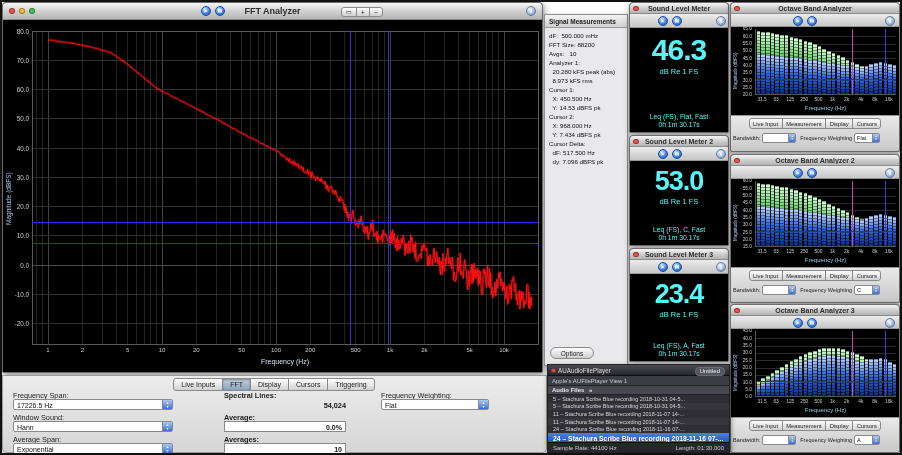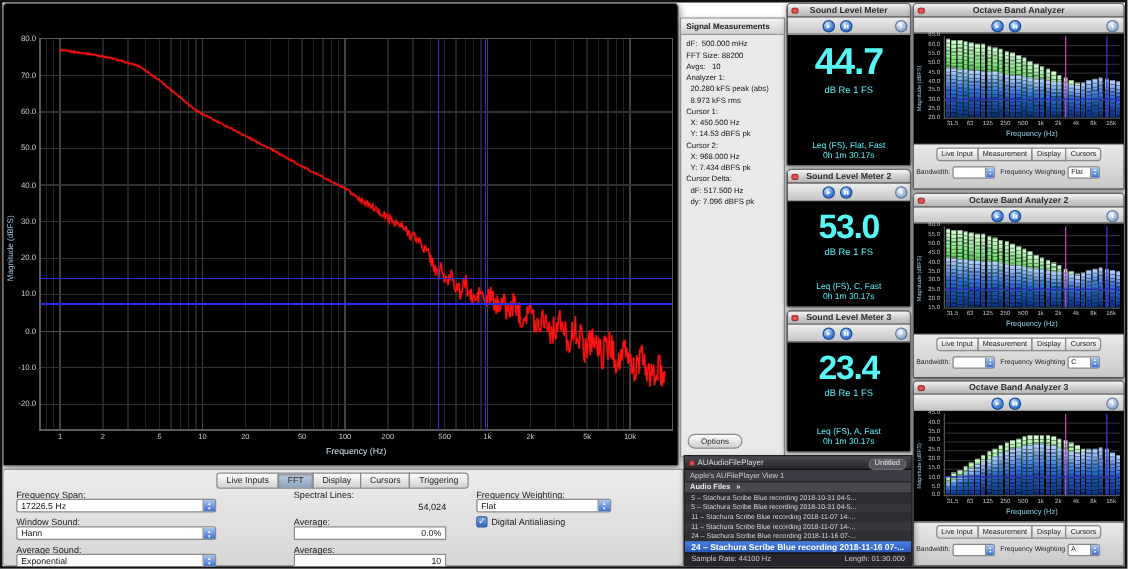--- a/index.html
+++ b/index.html
@@ -52,20 +52,34 @@
        font-size:6.8px;font-weight:bold;color:#fff;padding:1.5px 0 0 5px;white-space:nowrap;overflow:hidden;text-overflow:ellipsis}
   #player .p-footer{position:absolute;left:0;right:0;bottom:0;height:10px;background:#26262c;border-top:1px solid #111;
        display:flex;justify-content:space-between;font-size:6px;color:#ccc;padding:1.5px 5px 0 5px}
 </style>
 </head>
 <body>
 
 <div id="screen">
 
   <div class="win" id="fft-win" style="left:0;top:0;width:541px;height:371px;">
+    <div class="tbar" style="height:17px;">
+      <div class="dot" style="left:6px;top:5px;background:#f05050;"></div>
+      <div class="dot" style="left:16px;top:5px;background:#f8bf3c;"></div>
+      <div class="dot" style="left:26px;top:5px;background:#49c454;"></div>
+      <div class="bbtn" style="left:198px;top:3px;" id="fft-play">▶</div>
+      <div class="bbtn" style="left:212px;top:3px;" id="fft-pause">▮▮</div>
+      <div class="tb-title" style="top:3px;font-size:9px;">FFT Analyzer</div>
+      <div style="position:absolute;left:338px;top:3.5px;height:10px;display:flex;">
+        <span style="font-size:6px;line-height:9px;padding:0 4px;background:linear-gradient(#fdfdfd,#cfcfcf);border:1px solid #8a8a8a;border-radius:3px 0 0 3px;color:#333;">▭</span>
+        <span style="font-size:7px;line-height:9px;padding:0 4px;background:linear-gradient(#fdfdfd,#cfcfcf);border:1px solid #8a8a8a;margin-left:-1px;color:#333;">+</span>
+        <span style="font-size:7px;line-height:9px;padding:0 4px;background:linear-gradient(#fdfdfd,#cfcfcf);border:1px solid #8a8a8a;margin-left:-1px;border-radius:0 3px 3px 0;color:#333;">−</span>
+      </div>
+      <div class="bbtn gbtn" style="right:6px;top:3px;" id="fft-info">i</div>
+    </div>
     <div id="fft-plot" style="position:absolute;left:0;top:17px;width:539px;height:352px;background:#000;">
         <svg width="539" height="352" style="position: absolute; left: 0px; top: 0px;">
           <line x1="33.952258517081574" y1="11" x2="33.952258517081574" y2="324" stroke="#232323" stroke-width="1" shape-rendering="crispEdges"></line>
           <line x1="39.78364607608304" y1="11" x2="39.78364607608304" y2="324" stroke="#232323" stroke-width="1" shape-rendering="crispEdges"></line>
           <line x1="45" y1="11" x2="45" y2="324" stroke="#424242" stroke-width="1" shape-rendering="crispEdges"></line>
           <line x1="79.31741950569386" y1="11" x2="79.31741950569386" y2="324" stroke="#232323" stroke-width="1" shape-rendering="crispEdges"></line>
           <line x1="99.39182303804151" y1="11" x2="99.39182303804151" y2="324" stroke="#232323" stroke-width="1" shape-rendering="crispEdges"></line>
           <line x1="113.63483901138771" y1="11" x2="113.63483901138771" y2="324" stroke="#232323" stroke-width="1" shape-rendering="crispEdges"></line>
           <line x1="124.68258049430615" y1="11" x2="124.68258049430615" y2="324" stroke="#232323" stroke-width="1" shape-rendering="crispEdges"></line>
           <line x1="133.70924254373537" y1="11" x2="133.70924254373537" y2="324" stroke="#232323" stroke-width="1" shape-rendering="crispEdges"></line>
@@ -176,21 +190,21 @@
         <div style="position: absolute; left: 0px; right: 0px; top: 0px; height: 11px; background: linear-gradient(rgb(246, 246, 246), rgb(201, 201, 201) 60%, rgb(180, 180, 180)); border-bottom: 1px solid rgb(139, 139, 139);">
           <div style="position: absolute; left: 3px; top: 2.5px; width: 5.5px; height: 5.5px; border-radius: 50%; background: rgb(240, 80, 80); border: 1px solid rgba(0, 0, 0, 0.35);"></div>
           <div style="position: absolute; left: 0px; right: 0px; top: 1.5px; text-align: center; font-size: 7px; font-weight: bold; color: rgb(46, 46, 46); white-space: nowrap; overflow: hidden;">Sound Level Meter</div>
         </div>
         <div style="position: absolute; left: 0px; right: 0px; top: 11px; height: 14px; background: linear-gradient(rgb(236, 236, 236), rgb(198, 198, 198)); border-bottom: 1px solid rgb(151, 151, 151);">
           <div style="position: absolute; width: 10px; height: 10px; border-radius: 50%; color: rgb(255, 255, 255); display: flex; align-items: center; justify-content: center; background: radial-gradient(circle at 35% 28%, rgb(207, 230, 255), rgb(74, 134, 224) 55%, rgb(29, 79, 168)); border: 1px solid rgb(24, 74, 154); left: 28px; top: 2px; font-size: 4px; line-height: 4px;">▶</div>
           <div style="position: absolute; width: 10px; height: 10px; border-radius: 50%; color: rgb(255, 255, 255); display: flex; align-items: center; justify-content: center; background: radial-gradient(circle at 35% 28%, rgb(207, 230, 255), rgb(74, 134, 224) 55%, rgb(29, 79, 168)); border: 1px solid rgb(24, 74, 154); left: 42px; top: 2px; font-size: 4px; line-height: 4px;">▮▮</div>
           <div style="position: absolute; width: 10px; height: 10px; border-radius: 50%; display: flex; align-items: center; justify-content: center; color: rgb(255, 255, 255); background: radial-gradient(circle at 35% 28%, rgb(244, 248, 255), rgb(159, 182, 216) 60%, rgb(109, 135, 172)); border: 1px solid rgb(95, 122, 160); left: 86px; top: 2px; font-size: 6px; font-weight: bold; font-family: &quot;Liberation Serif&quot;, serif;">i</div>
         </div>
         <div style="position: absolute; inset: 26px 0px 0px; background: rgb(0, 0, 0); display: flex; flex-direction: column; align-items: center;">
-          <div style="font-size: 30px; font-weight: bold; color: rgb(87, 247, 247); line-height: 1; margin-top: 6px; letter-spacing: -1px;">44.7</div>
+          <div style="font-size: 30px; font-weight: bold; color: rgb(87, 247, 247); line-height: 1; margin-top: 6px; letter-spacing: -1px;">46.3</div>
           <div style="font-size: 7.5px; color: rgb(87, 247, 247); margin-top: 2px;">dB Re 1 FS</div>
           <div style="font-size: 6.8px; color: rgb(87, 247, 247); margin-top: auto; white-space: nowrap;">Leq (FS), Flat, Fast</div>
           <div style="font-size: 6.8px; color: rgb(87, 247, 247); margin: 1px 0px 4px;">0h 1m 30.17s</div>
         </div>
       </div>
       <div style="position: absolute; left: 0px; top: 133px; width: 100px; height: 111px; border: 1px solid rgb(110, 110, 110); border-radius: 4px 4px 2px 2px; box-shadow: rgba(0, 0, 0, 0.45) 1px 2px 6px; overflow: hidden; background: rgb(0, 0, 0);">
         <div style="position: absolute; left: 0px; right: 0px; top: 0px; height: 11px; background: linear-gradient(rgb(246, 246, 246), rgb(201, 201, 201) 60%, rgb(180, 180, 180)); border-bottom: 1px solid rgb(139, 139, 139);">
           <div style="position: absolute; left: 3px; top: 2.5px; width: 5.5px; height: 5.5px; border-radius: 50%; background: rgb(240, 80, 80); border: 1px solid rgba(0, 0, 0, 0.35);"></div>
           <div style="position: absolute; left: 0px; right: 0px; top: 1.5px; text-align: center; font-size: 7px; font-weight: bold; color: rgb(46, 46, 46); white-space: nowrap; overflow: hidden;">Sound Level Meter 2</div>
         </div>
@@ -648,52 +662,48 @@
           </span>
       </div>
       <div class="lbl" style="margin-top:3px;">Window Sound:</div>
       <div class="popupc" style="width:160px;">
         <span class="pval">Hann</span>
         <span class="parr">
             <span>▴</span>
             <span>▾</span>
           </span>
       </div>
-      <div class="lbl" style="margin-top:3px;">Average Sound:</div>
+      <div class="lbl" style="margin-top:3px;">Average Span:</div>
       <div class="popupc" style="width:160px;">
         <span class="pval">Exponential</span>
         <span class="parr">
             <span>▴</span>
             <span>▾</span>
           </span>
       </div>
     </div>
 
-    <div style="position:absolute;left:232px;top:15px;width:122px;">
+    <div style="position:absolute;left:221px;top:15px;width:122px;font-weight:bold;">
       <div class="lbl">Spectral Lines:</div>
       <div style="font-size:7.3px;color:#111;text-align:right;height:11px;padding-top:2px;">54,024</div>
       <div class="lbl" style="margin-top:3px;">Average:</div>
       <div class="fieldc">0.0%</div>
       <div class="lbl" style="margin-top:3px;">Averages:</div>
       <div class="fieldc">10</div>
     </div>
 
     <div style="position:absolute;left:378px;top:15px;width:160px;">
       <div class="lbl">Frequency Weighting:</div>
       <div class="popupc" style="width:108px;">
         <span class="pval">Flat</span>
         <span class="parr">
             <span>▴</span>
             <span>▾</span>
           </span>
       </div>
-      <div class="chk" style="margin-top:2px;">
-        <span class="box">✓</span>
-        <span class="clbl">Digital Antialiasing</span>
-      </div>
     </div>
   </div>
 
   <div id="player">
     <div class="p-tbar">
       <div class="dot" style="left:3px;top:2.5px;width:5px;height:5px;background:#e05050;"></div>
       <span class="p-title">AUAudioFilePlayer</span>
       <span class="p-untitled">Untitled</span>
     </div>
     <div class="p-view">Apple's AUFilePlayer View 1</div>

